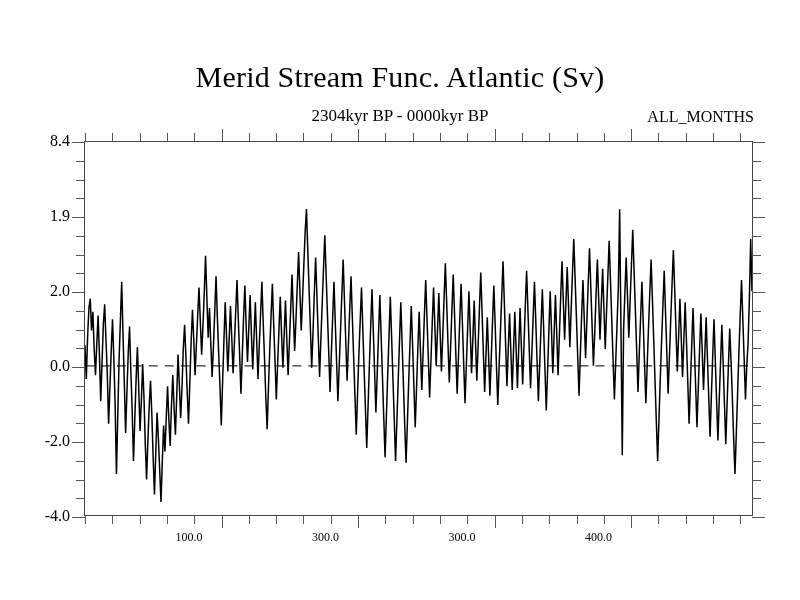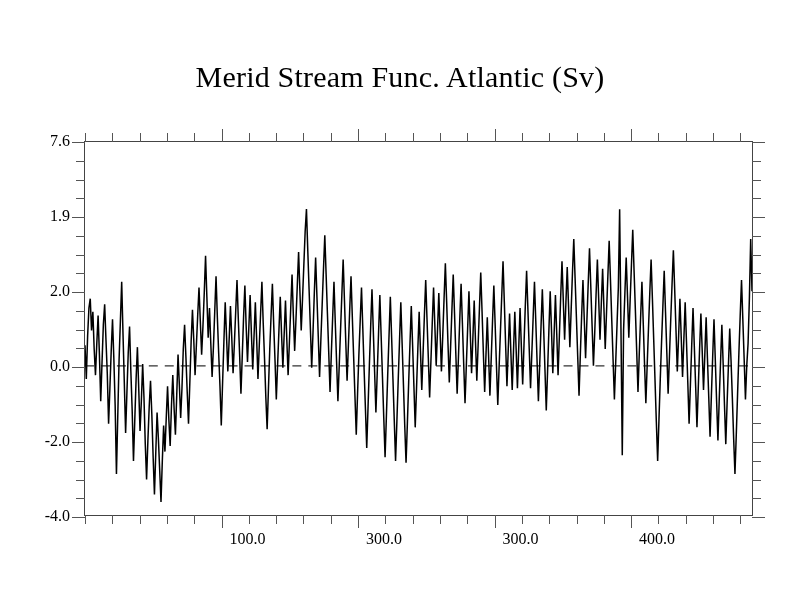--- a/index.html
+++ b/index.html
@@ -26,32 +26,34 @@
   .ytick.major{width:13px;left:-13px;border-top-width:1.6px;}
   .ytick-r{position:absolute;right:-9px;height:0;border-top:1.4px solid #555;width:9px;}
   .ytick-r.major{width:13px;right:-13px;border-top-width:1.6px;}
   .xtick{position:absolute;bottom:-9px;width:0;border-left:1.4px solid #555;height:9px;}
   .xtick.major{height:13px;bottom:-13px;border-left-width:1.6px;}
   .xtick-t{position:absolute;top:-9px;width:0;border-left:1.4px solid #555;height:9px;}
   .xtick-t.major{height:13px;top:-13px;border-left-width:1.6px;}
 
   .ylabel{position:absolute;font-size:16px;text-align:right;width:60px;
           transform:translateY(-50%);}
-  .xlabel{position:absolute;font-size:16px;text-align:right;width:90px;
+  .xlabel{position:absolute;font-size:12px;text-align:left;width:90px;
           transform:translateX(-50%);}
   .axis-title{
     position:absolute;left:0;top:528px;width:800px;text-align:center;font-size:19px;
   }
 </style>
 </head>
 <body>
 
 <div id="root">
 
   <div class="title">Merid Stream Func. Atlantic (Sv)</div>
+  <div class="sub-center">2304kyr BP - 0000kyr BP</div>
+  <div class="sub-right">ALL_MONTHS</div>
 
   <div class="plotframe">
     <div class="plotinner">
       <svg class="series" id="series-svg" viewBox="0 0 669 375" preserveAspectRatio="none">
           <line x1="0" y1="225.00" x2="669" y2="225.00" stroke="#333333" stroke-width="1.2" stroke-dasharray="9 7"></line>
           <path d="M0.00 204.38L1.31 238.13L2.63 195.00L3.94 166.88L5.26 157.50L6.57 189.38L7.89 170.62L9.20 208.13L10.51 234.38L11.83 202.50L13.14 174.38L14.46 213.75L15.77 260.63L17.09 221.25L18.40 183.75L19.72 163.12L21.03 198.75L22.34 232.50L23.66 283.13L24.97 247.50L26.29 210.00L27.60 178.13L28.92 217.50L30.23 264.38L31.54 333.75L32.86 275.63L34.17 219.38L35.49 180.00L36.80 140.63L38.12 193.13L39.43 241.88L40.74 292.50L42.06 251.25L43.37 211.88L44.69 185.63L46.00 230.63L47.32 270.00L48.63 320.63L49.94 279.38L51.26 238.13L52.57 206.25L53.89 247.50L55.20 290.63L56.52 260.63L57.83 223.13L59.15 256.88L60.46 303.75L61.77 339.38L63.09 300.00L64.40 266.25L65.72 240.00L67.03 273.75L68.35 316.88L69.66 354.38L70.97 313.13L72.29 271.88L73.60 298.13L74.92 330.00L76.23 361.88L77.55 320.63L78.86 285.00L80.17 311.25L81.49 277.50L82.80 245.63L84.12 279.38L85.43 305.63L86.75 264.38L88.06 234.38L89.38 268.13L90.69 294.38L92.00 255.00L93.32 213.75L94.63 243.75L95.95 277.50L97.26 247.50L98.58 208.13L99.89 183.75L101.20 215.63L102.52 251.25L103.83 283.13L105.15 241.88L106.46 200.63L107.78 168.75L109.09 198.75L110.40 234.38L111.72 204.38L113.03 174.38L114.35 146.25L115.66 180.00L116.98 213.75L118.29 185.63L119.61 151.88L120.92 114.38L122.23 155.63L123.55 196.88L124.86 166.88L126.18 202.50L127.49 236.25L128.81 206.25L130.12 170.62L131.43 135.00L132.75 176.25L134.06 211.88L135.38 245.63L136.69 285.00L138.01 241.88L139.32 200.63L140.63 161.25L141.95 195.00L143.26 230.63L144.58 198.75L145.89 165.00L147.21 196.88L148.52 232.50L149.83 202.50L151.15 170.62L152.46 138.75L153.78 178.13L155.09 213.75L156.41 253.13L157.72 215.63L159.04 176.25L160.35 144.38L161.66 185.63L162.98 221.25L164.29 187.50L165.61 153.75L166.92 193.13L168.24 228.75L169.55 195.00L170.86 161.25L172.18 198.75L173.49 238.13L174.81 204.38L176.12 172.50L177.44 140.63L178.75 181.88L180.06 217.50L181.38 256.88L182.69 288.75L184.01 247.50L185.32 208.13L186.64 174.38L187.95 142.50L189.27 183.75L190.58 219.38L191.89 258.75L193.21 223.13L194.52 189.38L195.84 155.63L197.15 193.13L198.47 226.88L199.78 193.13L201.09 159.38L202.41 198.75L203.72 234.38L205.04 200.63L206.35 166.88L207.67 133.13L208.98 174.38L210.29 210.00L211.61 178.13L212.92 144.38L214.24 110.63L215.55 150.00L216.87 189.38L218.18 157.50L219.50 123.75L220.81 90.00L222.12 67.50L223.44 108.75L224.75 148.13L226.07 187.50L227.38 226.88L228.70 191.25L230.01 151.88L231.32 116.25L232.64 155.63L233.95 195.00L235.27 236.25L236.58 198.75L237.90 163.12L239.21 127.50L240.52 93.75L241.84 133.13L243.15 172.50L244.47 211.88L245.78 251.25L247.10 211.88L248.41 176.25L249.72 140.63L251.04 181.88L252.35 221.25L253.67 260.63L254.98 225.00L256.30 189.38L257.61 153.75L258.93 118.13L260.24 159.38L261.55 200.63L262.87 240.00L264.18 204.38L265.50 168.75L266.81 135.00L268.13 176.25L269.44 215.63L270.75 255.00L272.07 294.38L273.38 253.13L274.70 213.75L276.01 180.00L277.33 146.25L278.64 187.50L279.95 228.75L281.27 268.13L282.58 307.50L283.90 266.25L285.21 225.00L286.53 185.63L287.84 148.13L289.16 189.38L290.47 230.63L291.78 271.88L293.10 232.50L294.41 193.13L295.73 153.75L297.04 195.00L298.36 236.25L299.67 277.50L300.98 316.88L302.30 275.63L303.61 234.38L304.93 195.00L306.24 155.63L307.56 196.88L308.87 238.13L310.18 279.38L311.50 320.63L312.81 281.25L314.13 240.00L315.44 200.63L316.76 161.25L318.07 202.50L319.39 243.75L320.70 285.00L322.01 322.50L323.33 283.13L324.64 241.88L325.96 202.50L327.27 165.00L328.59 204.38L329.90 245.63L331.21 286.88L332.53 247.50L333.84 208.13L335.16 170.62L336.47 210.00L337.79 249.38L339.10 211.88L340.41 174.38L341.73 138.75L343.04 178.13L344.36 217.50L345.67 256.88L346.99 219.38L348.30 181.88L349.61 146.25L350.93 185.63L352.24 225.00L353.56 189.38L354.87 151.88L356.19 191.25L357.50 230.63L358.82 195.00L360.13 157.50L361.44 121.87L362.76 161.25L364.07 202.50L365.39 241.88L366.70 206.25L368.02 168.75L369.33 133.13L370.64 172.50L371.96 213.75L373.27 253.13L374.59 215.63L375.90 178.13L377.22 142.50L378.53 181.88L379.84 223.13L381.16 262.50L382.47 225.00L383.79 187.50L385.10 150.00L386.42 191.25L387.73 232.50L389.05 196.88L390.36 159.38L391.67 200.63L392.99 240.00L394.30 204.38L395.62 166.88L396.93 131.25L398.25 170.62L399.56 211.88L400.87 251.25L402.19 213.75L403.50 176.25L404.82 215.63L406.13 255.00L407.45 217.50L408.76 180.00L410.07 144.38L411.39 183.75L412.70 225.00L414.02 264.38L415.33 226.88L416.65 191.25L417.96 155.63L419.28 120.00L420.59 161.25L421.90 204.38L423.22 245.63L424.53 208.13L425.85 172.50L427.16 211.88L428.48 249.38L429.79 210.00L431.10 170.62L432.42 208.13L433.73 247.50L435.05 206.25L436.36 166.88L437.68 206.25L438.99 243.75L440.30 204.38L441.62 165.00L442.93 129.38L444.25 168.75L445.56 208.13L446.88 247.50L448.19 211.88L449.50 176.25L450.82 140.63L452.13 180.00L453.45 221.25L454.76 260.63L456.08 223.13L457.39 185.63L458.71 148.13L460.02 187.50L461.33 228.75L462.65 270.00L463.96 230.63L465.28 189.38L466.59 150.00L467.91 189.38L469.22 232.50L470.53 193.13L471.85 153.75L473.16 193.13L474.48 234.38L475.79 195.00L477.11 155.63L478.42 120.00L479.73 159.38L481.05 198.75L482.36 161.25L483.68 125.63L484.99 165.00L486.31 206.25L487.62 168.75L488.94 131.25L490.25 97.50L491.56 136.88L492.88 176.25L494.19 215.63L495.51 255.00L496.82 213.75L498.14 174.38L499.45 138.75L500.76 178.13L502.08 217.50L503.39 180.00L504.71 142.50L506.02 106.87L507.34 146.25L508.65 185.63L509.96 225.00L511.28 191.25L512.59 153.75L513.91 118.13L515.22 157.50L516.54 198.75L517.85 163.12L519.17 127.50L520.48 166.88L521.79 208.13L523.11 170.62L524.42 135.00L525.74 99.38L527.05 138.75L528.37 180.00L529.68 219.38L530.99 258.75L532.31 221.25L533.62 183.75L534.94 146.25L536.25 67.50L537.57 187.50L538.88 315.00L540.19 189.38L541.51 151.88L542.82 116.25L544.14 155.63L545.45 196.88L546.77 159.38L548.08 123.75L549.39 88.13L550.71 129.38L552.02 168.75L553.34 210.00L554.65 251.25L555.97 211.88L557.28 176.25L558.60 140.63L559.91 181.88L561.22 223.13L562.54 262.50L563.85 225.00L565.17 187.50L566.48 151.88L567.80 118.13L569.11 157.50L570.42 198.75L571.74 240.00L573.05 281.25L574.37 320.63L575.68 279.38L577.00 238.13L578.31 200.63L579.62 165.00L580.94 129.38L582.25 170.62L583.57 211.88L584.88 253.13L586.20 215.63L587.51 178.13L588.83 142.50L590.14 108.75L591.45 148.13L592.77 189.38L594.08 230.63L595.40 195.00L596.71 157.50L598.03 196.88L599.34 236.25L600.65 198.75L601.97 161.25L603.28 200.63L604.60 241.88L605.91 283.13L607.23 243.75L608.54 204.38L609.85 166.88L611.17 206.25L612.48 245.63L613.80 286.88L615.11 247.50L616.43 208.13L617.74 172.50L619.06 210.00L620.37 249.38L621.68 213.75L623.00 176.25L624.31 217.50L625.63 256.88L626.94 296.25L628.26 255.00L629.57 215.63L630.88 178.13L632.20 219.38L633.51 260.63L634.83 300.00L636.14 258.75L637.46 221.25L638.77 183.75L640.08 223.13L641.40 264.38L642.71 303.75L644.03 262.50L645.34 225.00L646.66 187.50L647.97 219.38L649.28 256.88L650.60 298.13L651.91 333.75L653.23 294.38L654.54 253.13L655.86 211.88L657.17 174.38L658.49 138.75L659.80 178.13L661.11 217.50L662.43 258.75L663.74 225.00L665.06 202.50L666.37 157.50L667.69 97.50L669.00 150.00" fill="none" stroke="#000000" stroke-width="1.5" stroke-linejoin="miter" stroke-linecap="butt" vector-effect="non-scaling-stroke"></path>
         </svg>
     </div>
     <div id="ticks">
         <div class="ytick major" style="top:375.00px"></div>
@@ -143,21 +145,21 @@
         <div class="xtick" style="left:600.73px"></div>
         <div class="xtick-t" style="left:600.73px"></div>
         <div class="xtick" style="left:628.04px"></div>
         <div class="xtick-t" style="left:628.04px"></div>
         <div class="xtick" style="left:655.35px"></div>
         <div class="xtick-t" style="left:655.35px"></div>
       </div>
   </div>
 
   <div id="ylabels">
-      <div class="ylabel" style="left:10px;top:117px">7.6</div>
+      <div class="ylabel" style="left:10px;top:117px">8.4</div>
       <div class="ylabel" style="left:10px;top:192px">1.9</div>
       <div class="ylabel" style="left:10px;top:267px">2.0</div>
       <div class="ylabel" style="left:10px;top:342px">0.0</div>
       <div class="ylabel" style="left:10px;top:417px">-2.0</div>
       <div class="ylabel" style="left:10px;top:492px">-4.0</div>
     </div>
   <div id="xlabels">
       <div class="xlabel" style="left:220.53061224489795px;top:506px">100.0</div>
       <div class="xlabel" style="left:357.0612244897959px;top:506px">300.0</div>
       <div class="xlabel" style="left:493.5918367346939px;top:506px">300.0</div>

